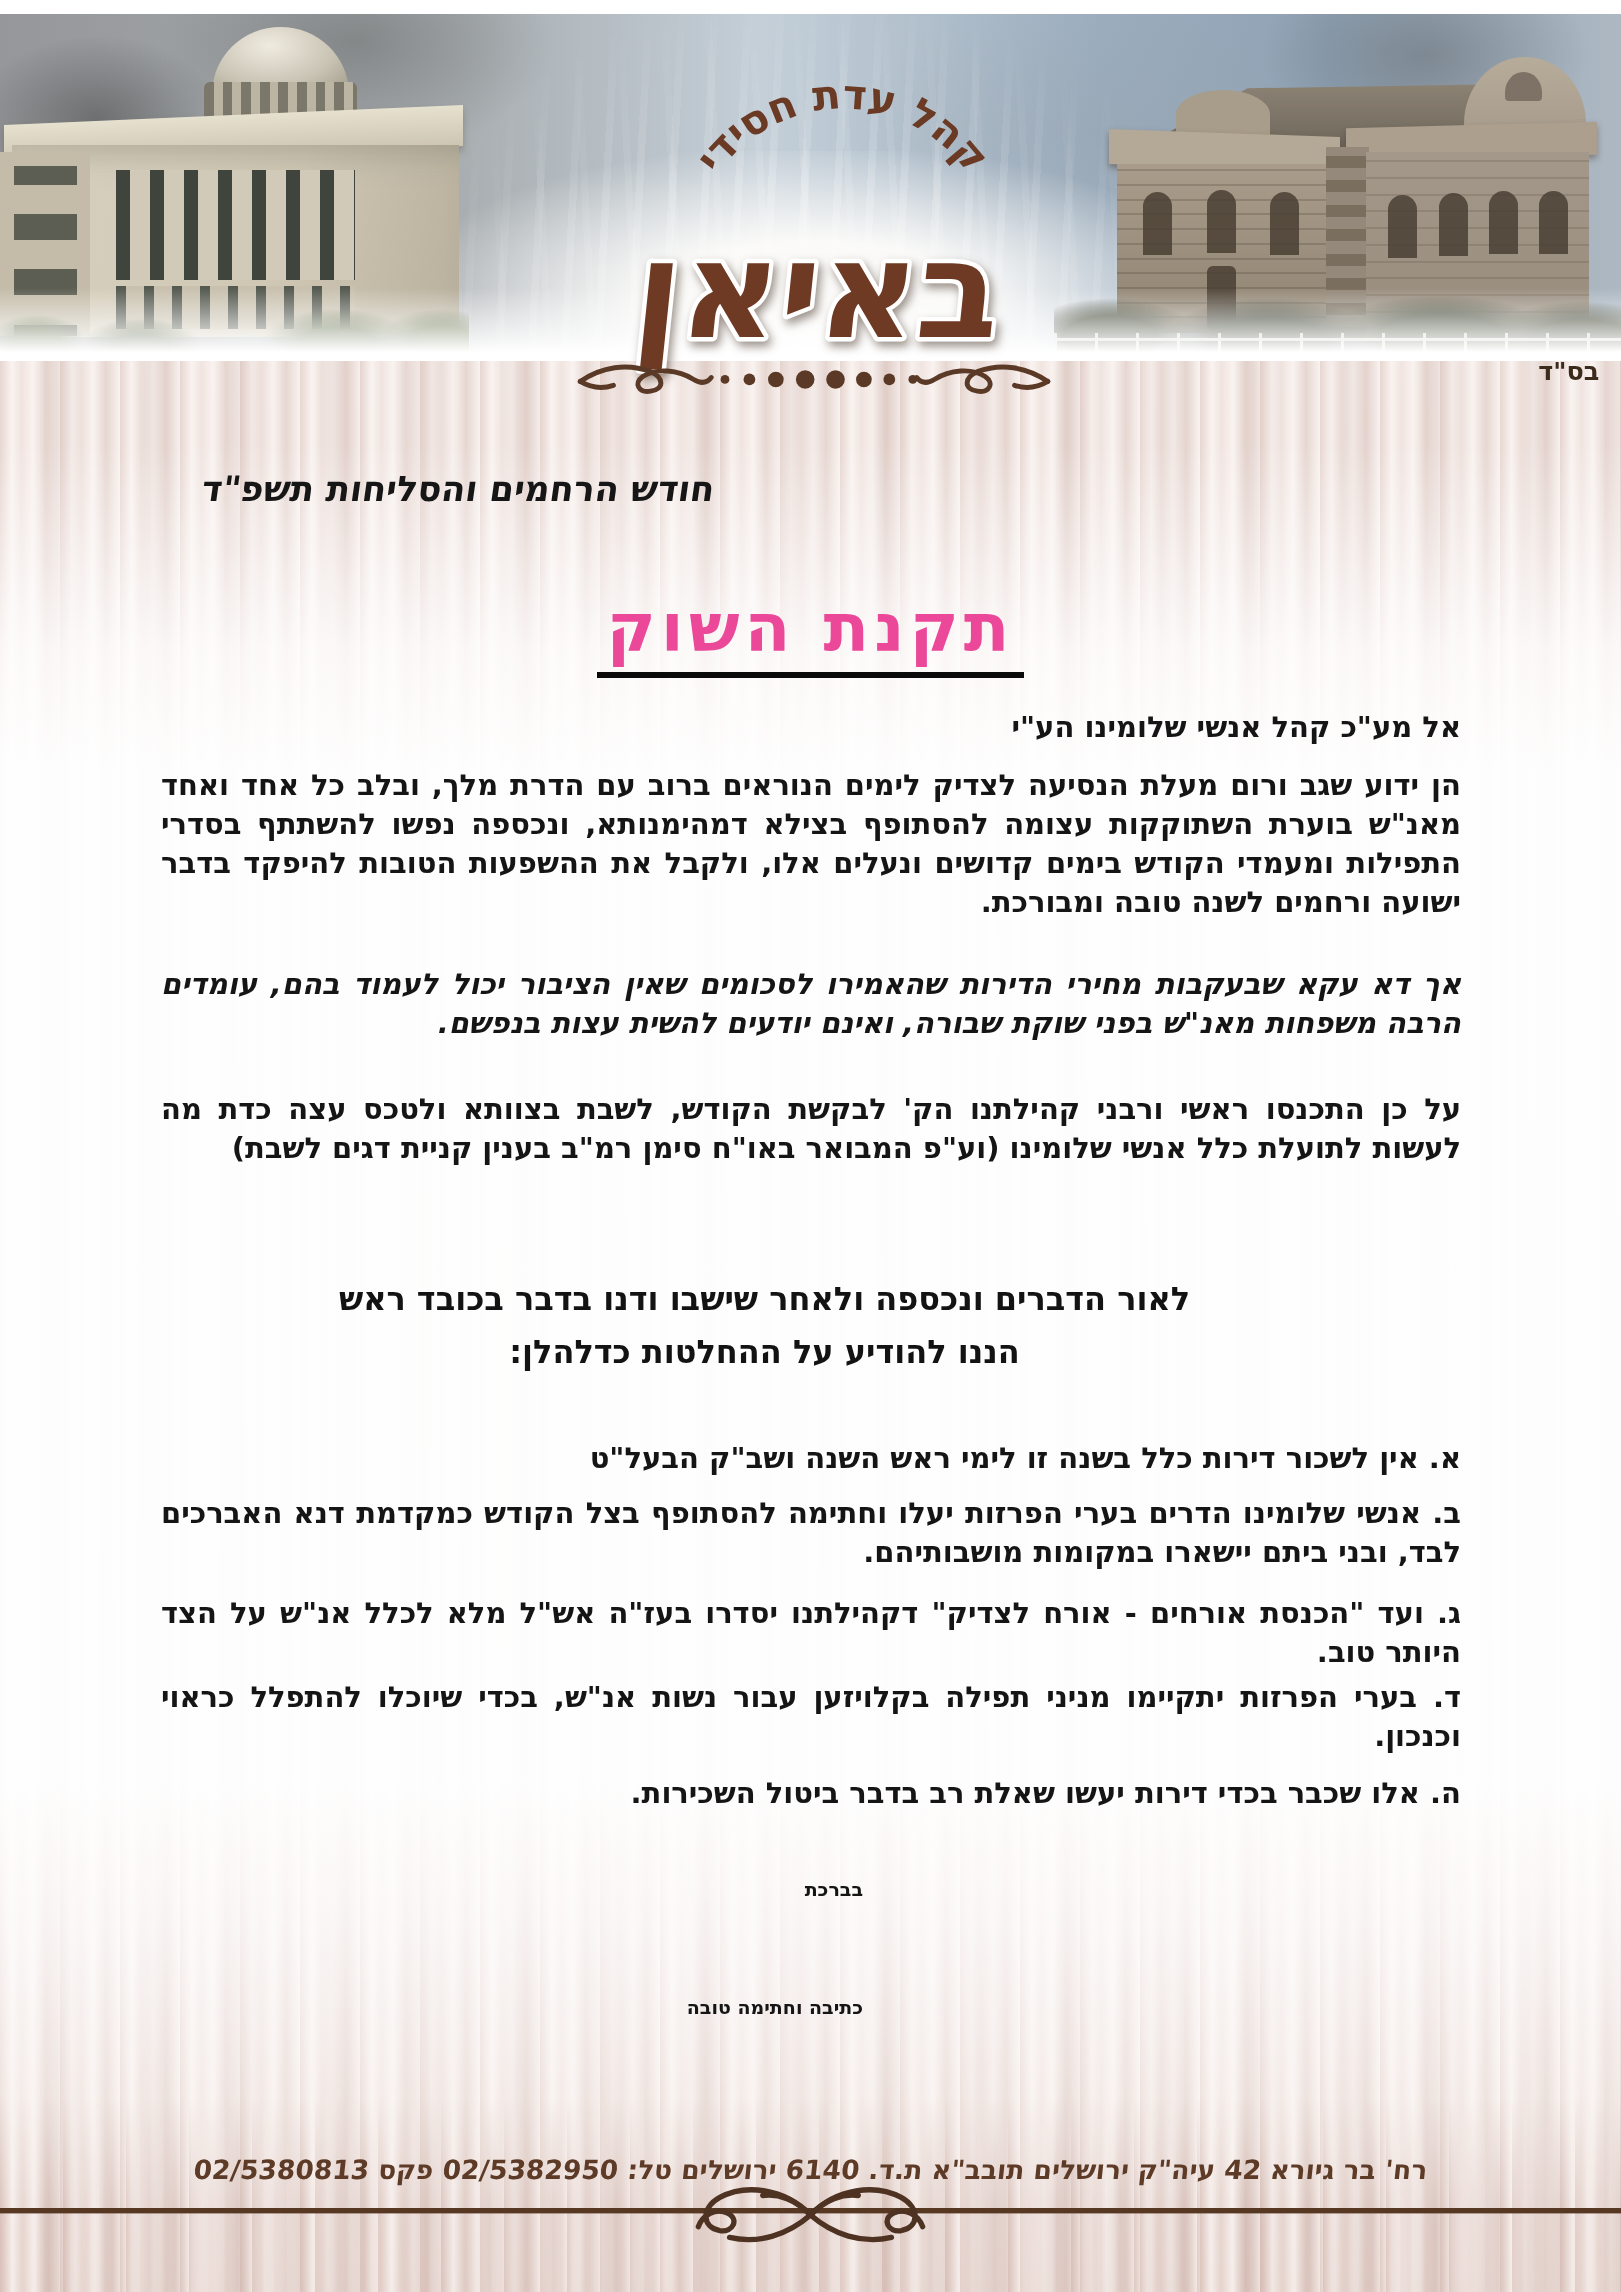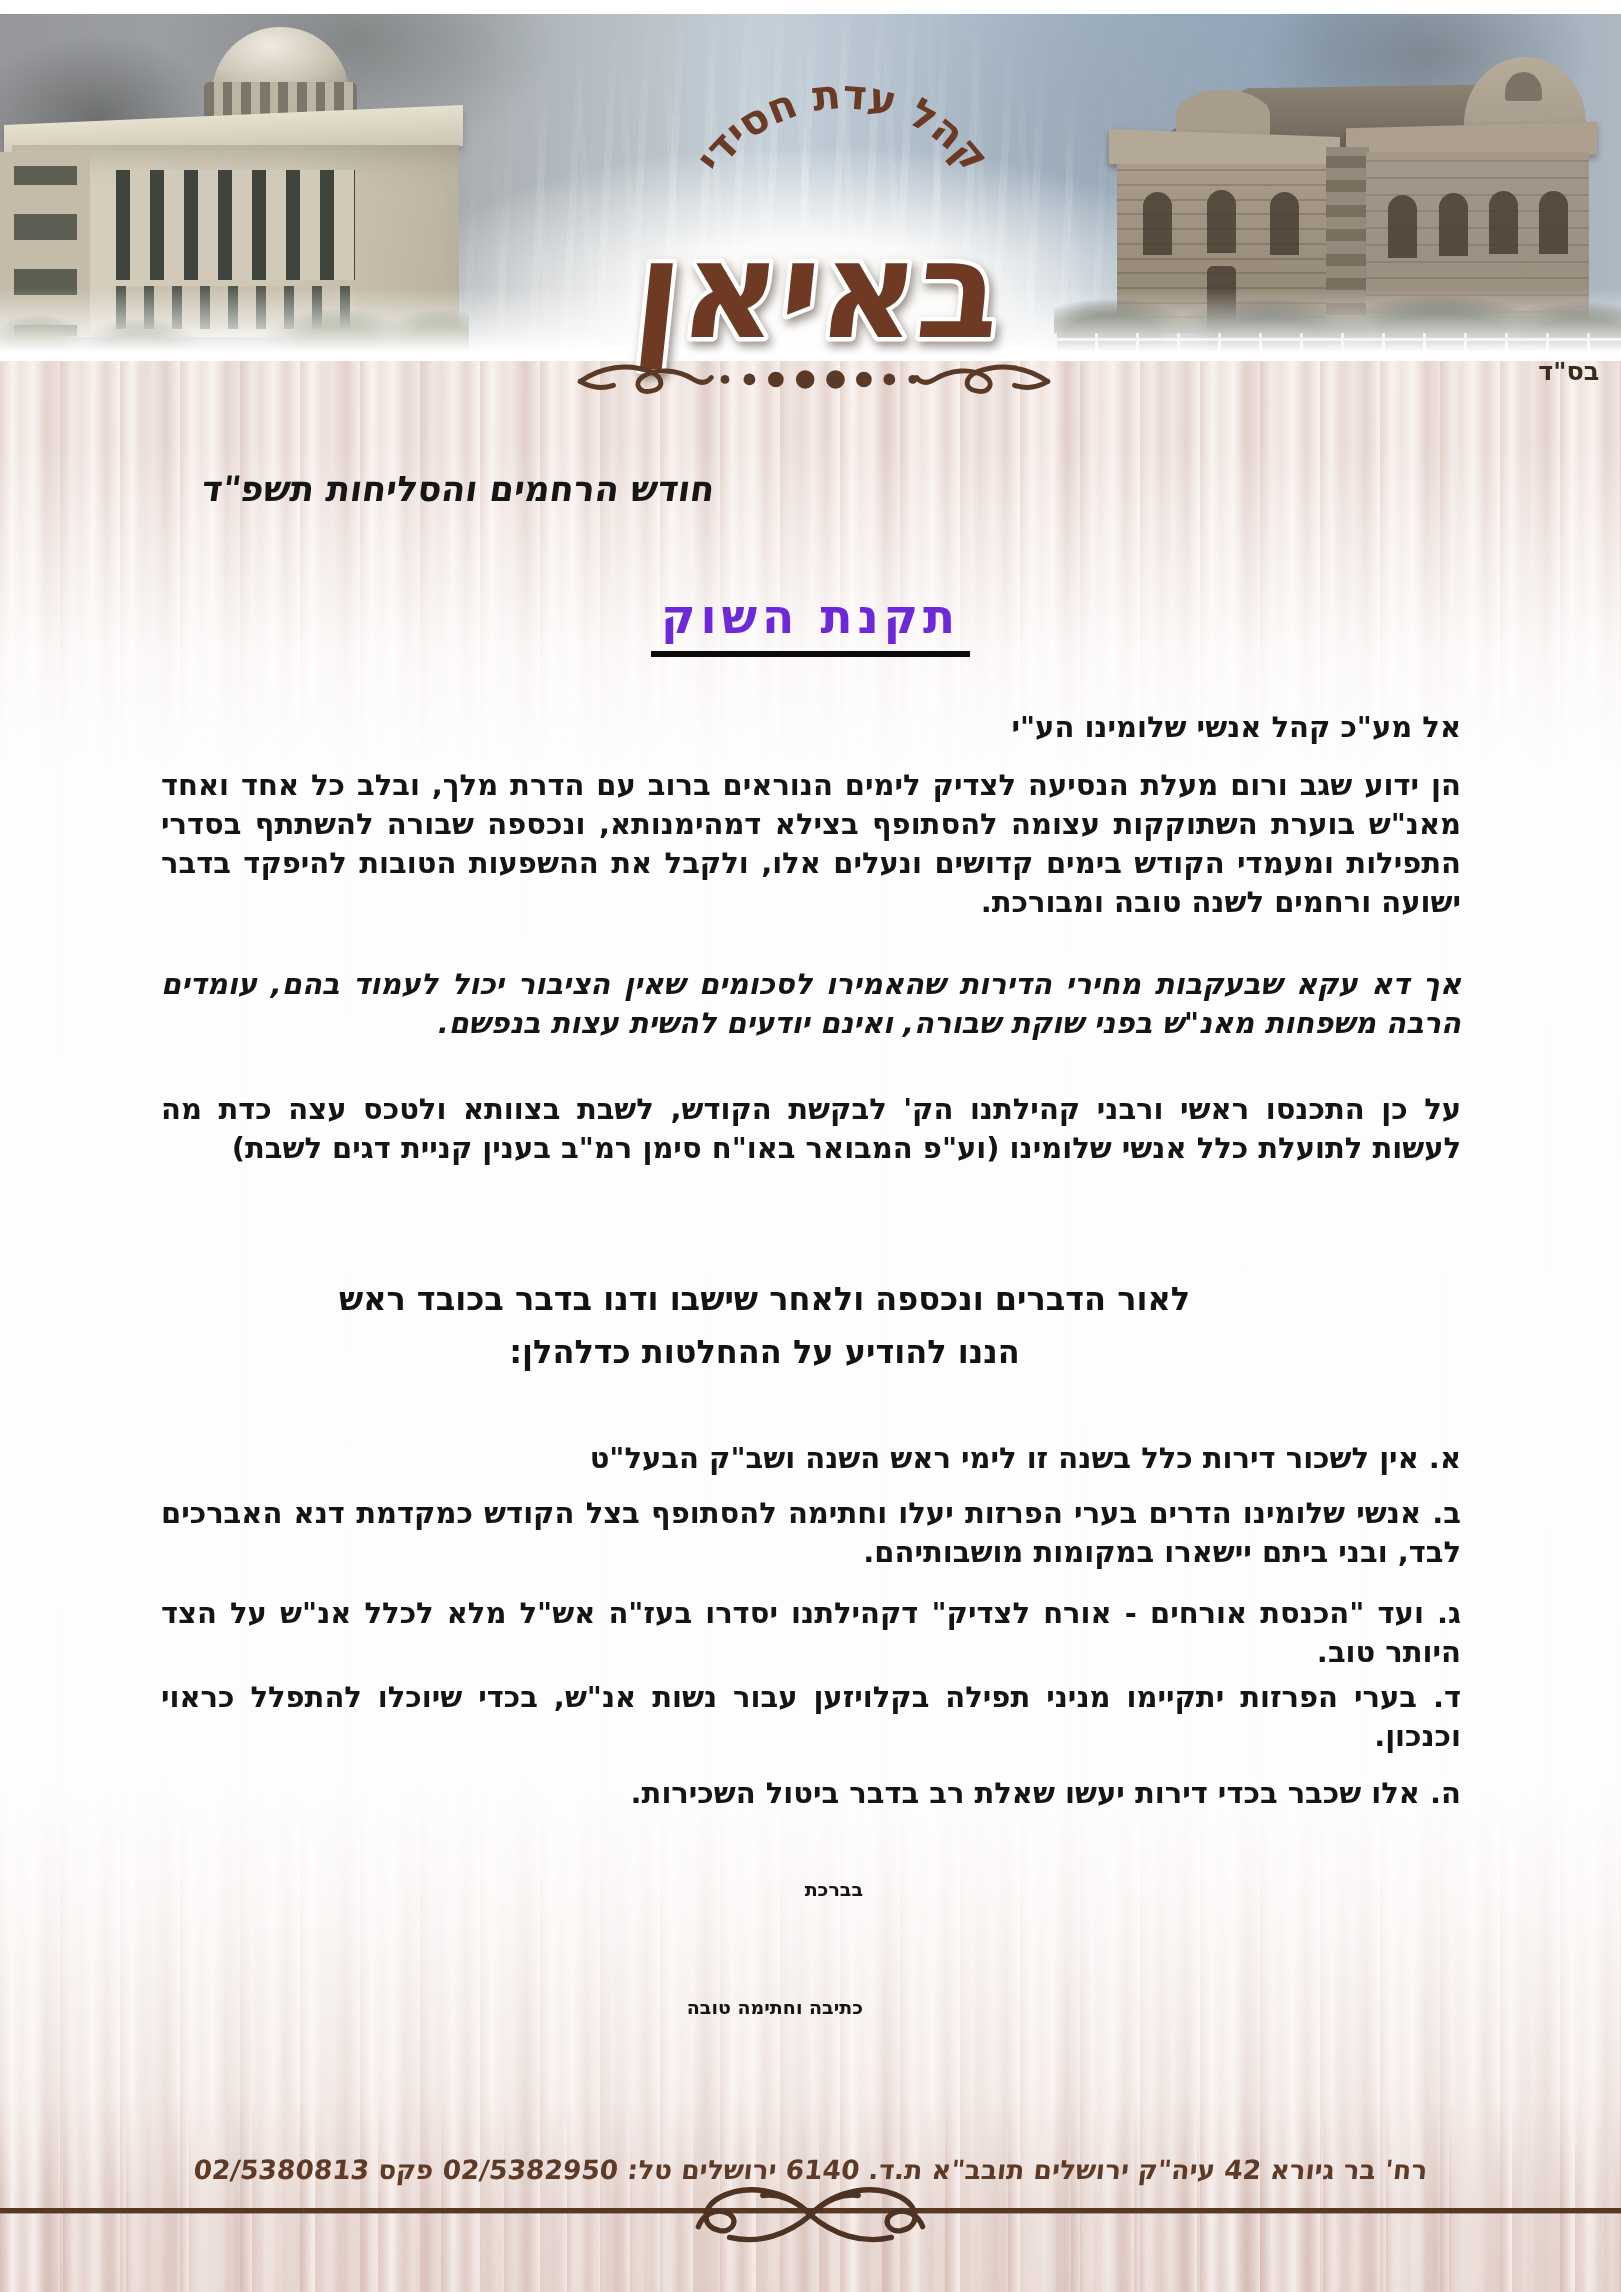--- a/index.html
+++ b/index.html
@@ -163,21 +163,21 @@
 
   
   .subtitle{
     position:absolute; left:202px; top:469px; direction:rtl;
     font-size:35px; font-weight:bold; color:#161616;
     transform:skewX(-8deg);
   }
   .title-wrap{ position:absolute; left:0; top:592px; width:1621px; text-align:center; }
   .title{
     display:inline-block; direction:rtl;
-    font-size:47px; line-height:1.08; font-weight:bold; letter-spacing:4.9px; color:#6d28d9;
+    font-size:67px; line-height:1.08; font-weight:bold; letter-spacing:4.9px; color:#ec4899;
     border-bottom:6.9px solid #0a0a0a; padding:0 9.8px 7.8px 9.8px;
   }
   .bodytxt{
     position:absolute; left:161px; width:1300px; direction:rtl;
     font-size:29px; line-height:39px; font-weight:bold; color:#151515;
     text-align:justify;
   }
   .salutation{ top:708px; text-align:right; }
   .p1{ top:766px; }
   .p2{ top:965px;font-style:italic; }
@@ -295,21 +295,21 @@
 
   <div class="bsd">בס"ד</div>
 
   <div class="subtitle">חודש הרחמים והסליחות תשפ"ד</div>
 
   <div class="title-wrap">
     <span class="title">תקנת השוק</span>
   </div>
 
   <div class="bodytxt salutation">אל מע"כ קהל אנשי שלומינו הע"י</div>
-  <div class="bodytxt p1">הן ידוע שגב ורום מעלת הנסיעה לצדיק לימים הנוראים ברוב עם הדרת מלך, ובלב כל אחד ואחד מאנ"ש בוערת השתוקקות עצומה להסתופף בצילא דמהימנותא, ונכספה שבורה להשתתף בסדרי התפילות ומעמדי הקודש בימים קדושים ונעלים אלו, ולקבל את ההשפעות הטובות להיפקד בדבר ישועה ורחמים לשנה טובה ומבורכת.</div>
+  <div class="bodytxt p1">הן ידוע שגב ורום מעלת הנסיעה לצדיק לימים הנוראים ברוב עם הדרת מלך, ובלב כל אחד ואחד מאנ"ש בוערת השתוקקות עצומה להסתופף בצילא דמהימנותא, ונכספה נפשו להשתתף בסדרי התפילות ומעמדי הקודש בימים קדושים ונעלים אלו, ולקבל את ההשפעות הטובות להיפקד בדבר ישועה ורחמים לשנה טובה ומבורכת.</div>
   <div class="bodytxt p2">אך דא עקא שבעקבות מחירי הדירות שהאמירו לסכומים שאין הציבור יכול לעמוד בהם, עומדים הרבה משפחות מאנ"ש בפני שוקת שבורה, ואינם יודעים להשית עצות בנפשם.</div>
   <div class="bodytxt p3">על כן התכנסו ראשי ורבני קהילתנו הק' לבקשת הקודש, לשבת בצוותא ולטכס עצה כדת מה לעשות לתועלת כלל אנשי שלומינו (וע"פ המבואר באו"ח סימן רמ"ב בענין קניית דגים לשבת)</div>
 
   <div class="announce announce1">לאור הדברים ונכספה ולאחר שישבו ודנו בדבר בכובד ראש</div>
   <div class="announce announce2">הננו להודיע על ההחלטות כדלהלן:</div>
 
   <div class="bodytxt item-a">
     <span>א.</span>
     <span>אין לשכור דירות כלל בשנה זו לימי ראש השנה ושב"ק הבעל"ט</span>
   </div>

